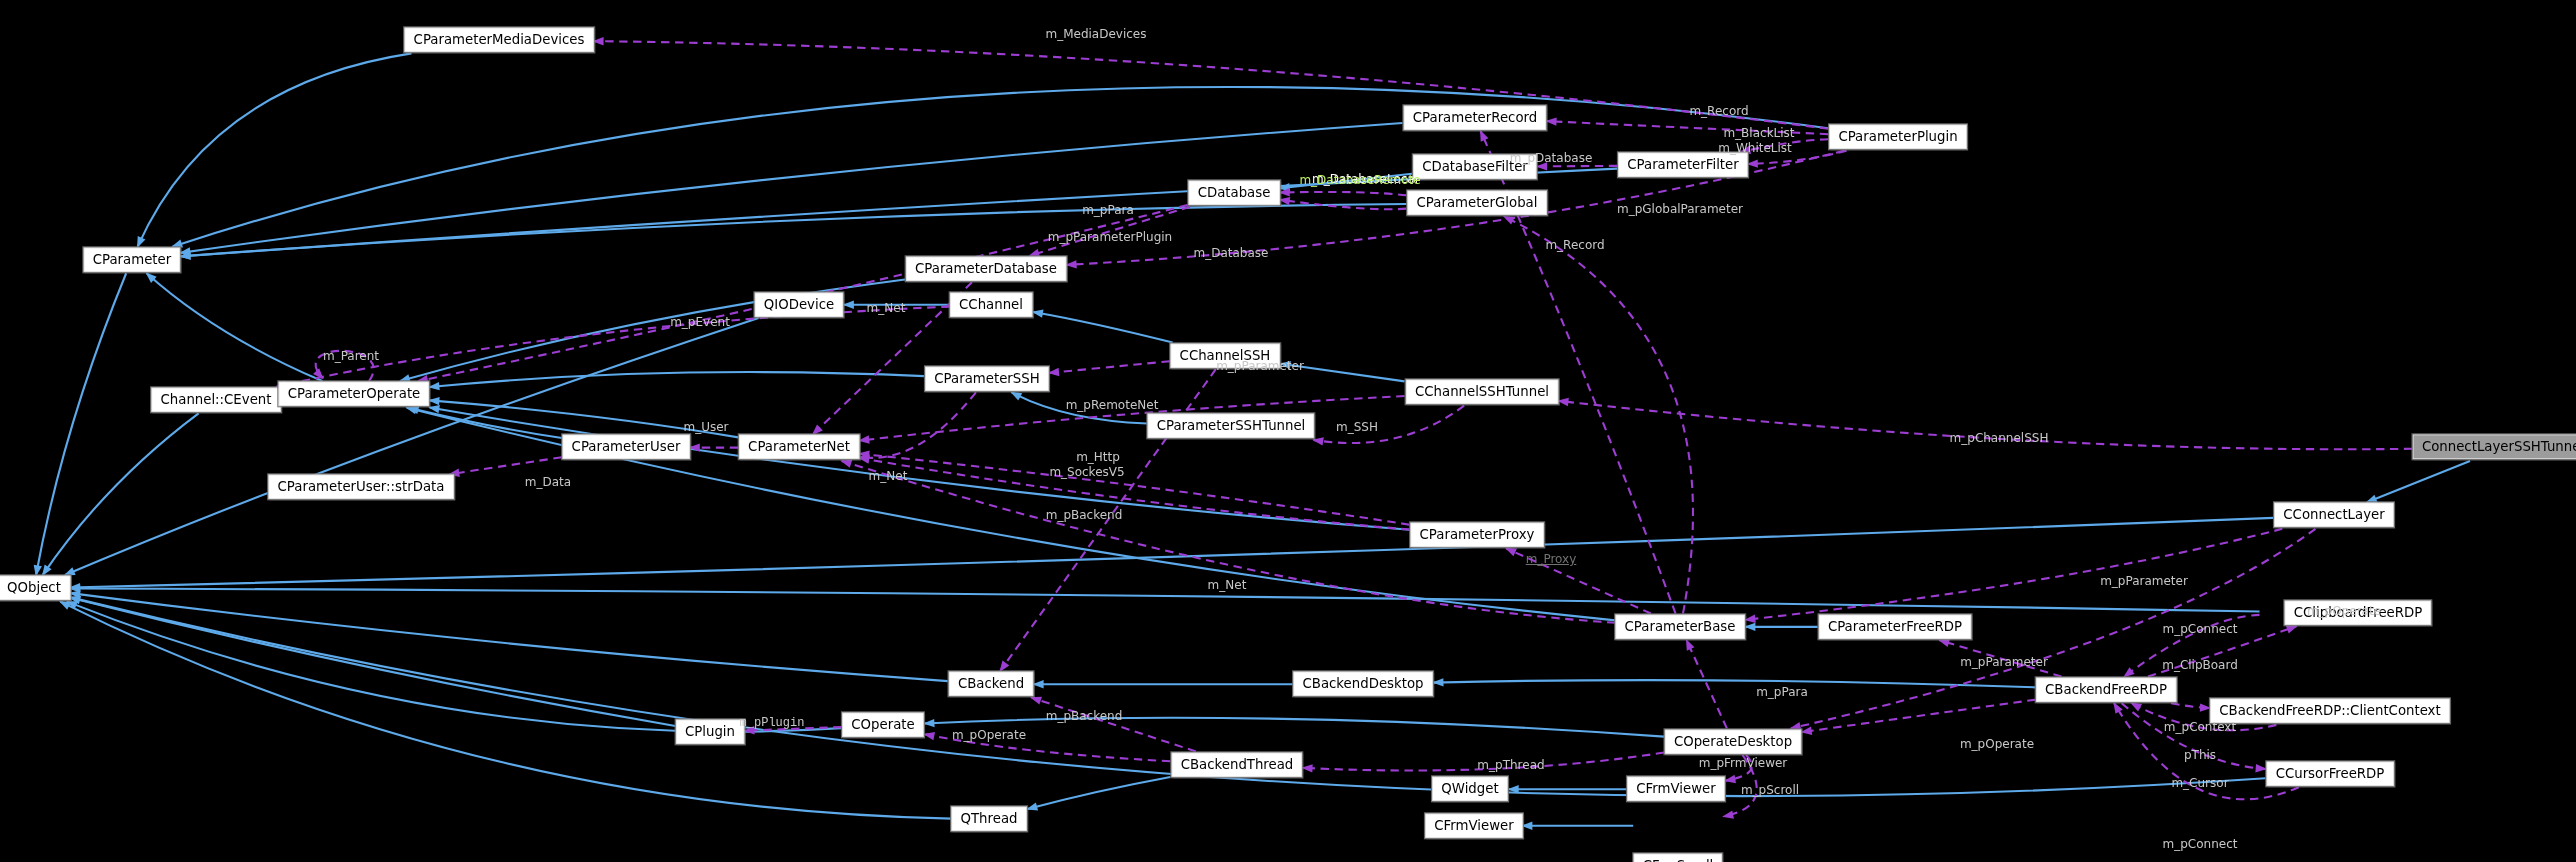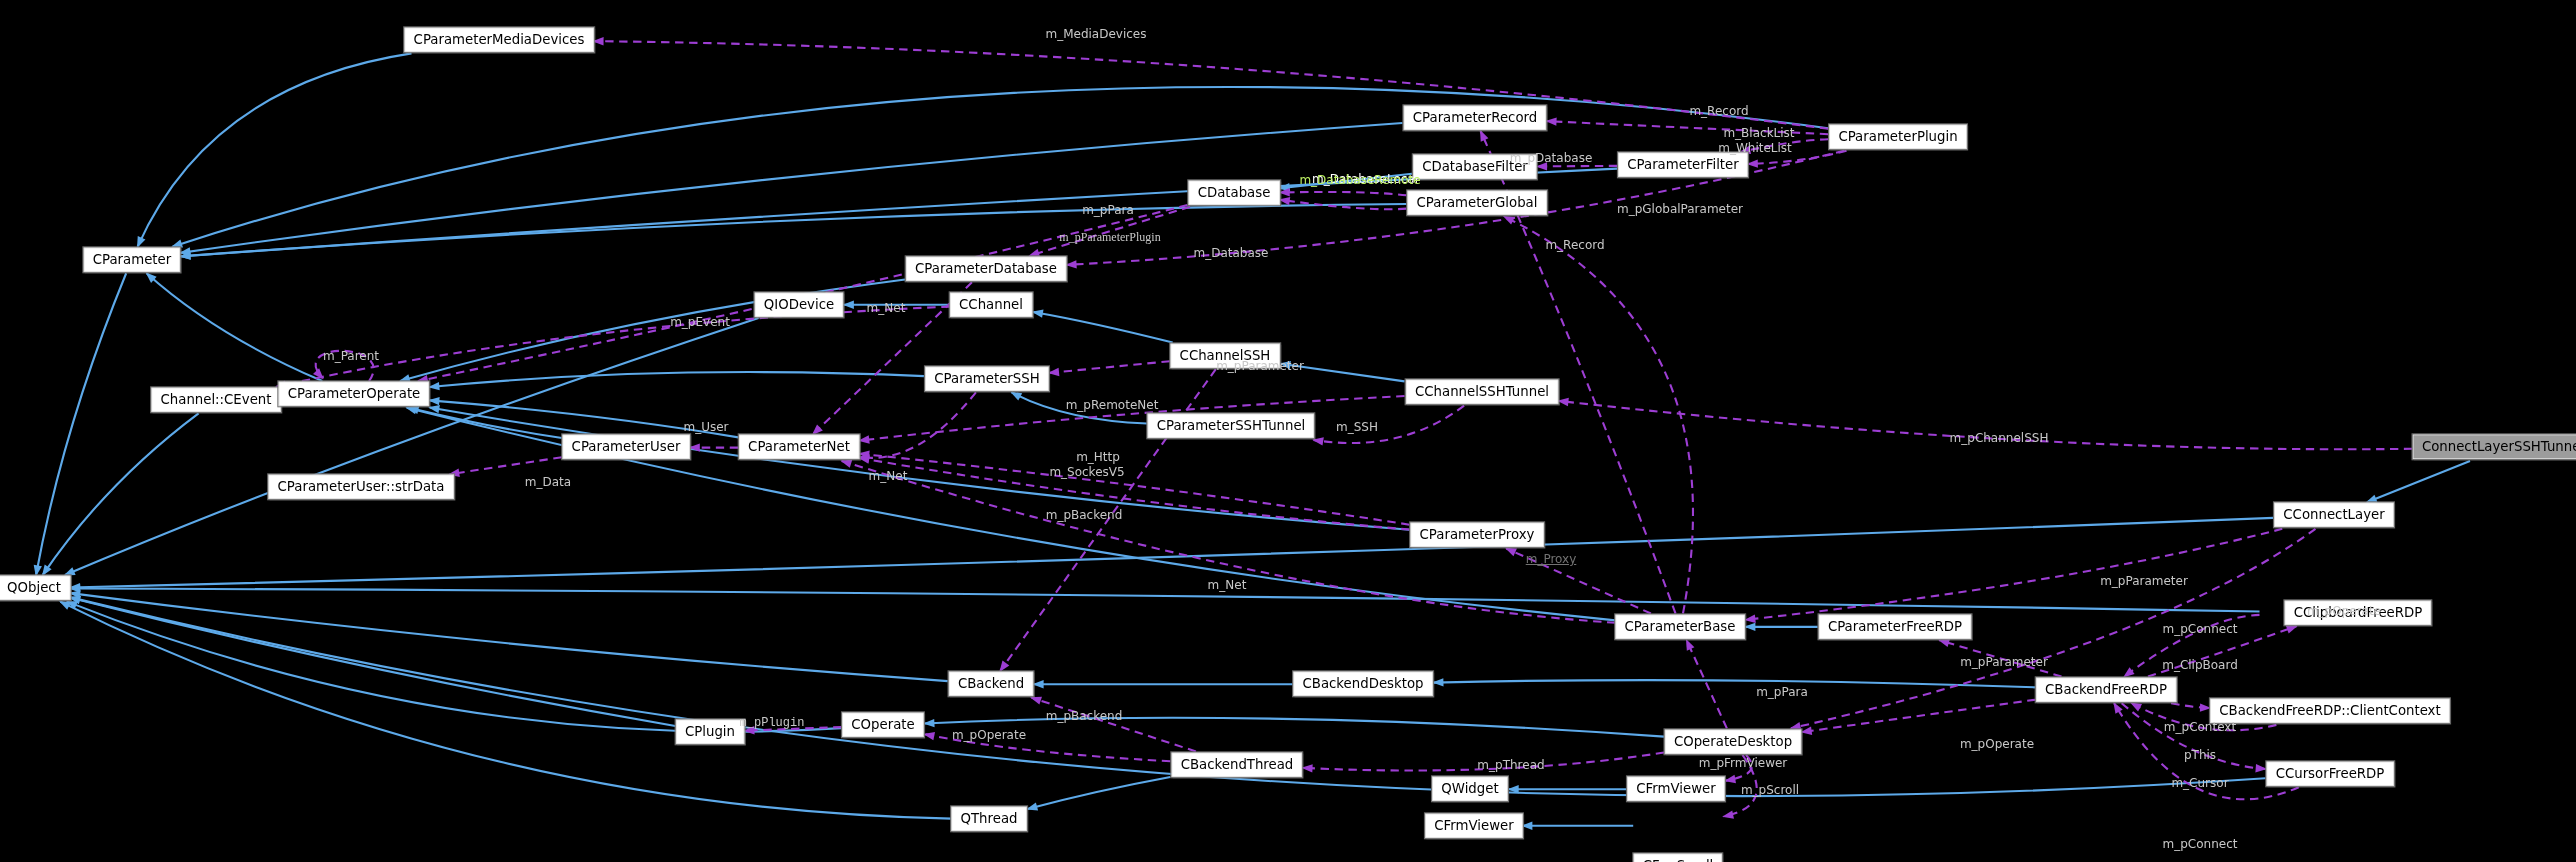--- a/index.html
+++ b/index.html
@@ -155,21 +155,21 @@
       <div class="elabel" style="left: 1096px; top: 34px; color: rgb(200, 200, 200);">m_MediaDevices</div>
       <div class="elabel" style="left: 1719px; top: 111px; color: rgb(200, 200, 200);">m_Record</div>
       <div class="elabel" style="left: 1759px; top: 133px; color: rgb(200, 200, 200);">m_BlackList</div>
       <div class="elabel" style="left: 1755px; top: 148px; color: rgb(200, 200, 200);">m_WhiteList</div>
       <div class="elabel" style="left: 1551px; top: 158px; color: rgb(200, 200, 200);">m_pDatabase</div>
       <div class="elabel" style="left: 1575px; top: 245px; color: rgb(200, 200, 200);">m_Record</div>
       <div class="elabel" style="left: 1680px; top: 209px; color: rgb(200, 200, 200);">m_pGlobalParameter</div>
       <div class="elabel" style="left: 1365px; top: 179px; color: #ffffff;">m_DatabaseLocal</div>
       <div class="elabel" style="left: 1360px; top: 180px; color: #bef264;">m_DatabaseRemote</div>
       <div class="elabel" style="left: 1108px; top: 210px; color: rgb(200, 200, 200);">m_pPara</div>
-      <div class="elabel" style="left: 1110px; top: 237px; color: rgb(200, 200, 200); font-family: Liberation Serif, serif;">m_pParameterPlugin</div>
+      <div class="elabel" style="left: 1110px; top: 237px; color: rgb(200, 200, 200);">m_pParameterPlugin</div>
       <div class="elabel" style="left: 1231px; top: 253px; color: rgb(200, 200, 200);">m_Database</div>
       <div class="elabel" style="left: 886px; top: 308px; color: rgb(200, 200, 200);">m_Net</div>
       <div class="elabel" style="left: 700px; top: 322px; color: rgb(200, 200, 200);">m_pEvent</div>
       <div class="elabel" style="left: 1260px; top: 366px; color: rgb(200, 200, 200);">m_pParameter</div>
       <div class="elabel" style="left: 888px; top: 476px; color: rgb(200, 200, 200);">m_Net</div>
       <div class="elabel" style="left: 1112px; top: 405px; color: rgb(200, 200, 200);">m_pRemoteNet</div>
       <div class="elabel" style="left: 1357px; top: 427px; color: rgb(200, 200, 200);">m_SSH</div>
       <div class="elabel" style="left: 1999px; top: 438px; color: rgb(200, 200, 200);">m_pChannelSSH</div>
       <div class="elabel" style="left: 1098px; top: 457px; color: rgb(200, 200, 200);">m_Http</div>
       <div class="elabel" style="left: 1087px; top: 472px; color: rgb(200, 200, 200);">m_SockesV5</div>

